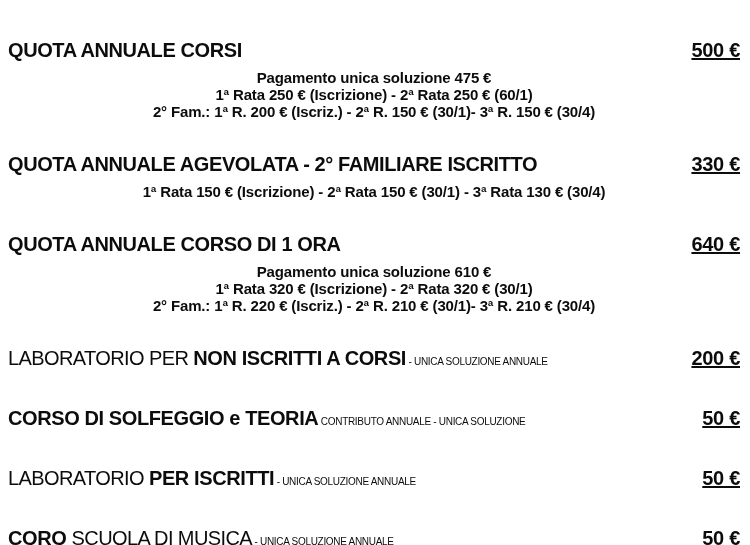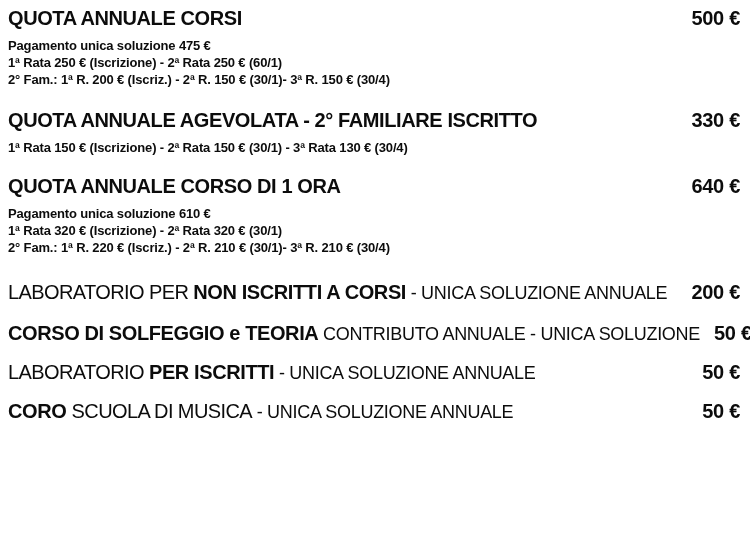--- a/index.html
+++ b/index.html
@@ -10,49 +10,52 @@
     font-family: "Liberation Sans", sans-serif;
     color: #0c0c0c;
     -webkit-font-smoothing: antialiased;
   }
   .doc { padding: 6px 10px 0 8px; }
   .block { margin-bottom: 19px; }
   .row {
     display: flex;
     justify-content: space-between;
     align-items: baseline;
+    margin-top: 32px;
   }
   .title {
     font-size: 20px;
     font-weight: 800;
     letter-spacing: -0.4px;
     line-height: 24px;
     white-space: nowrap;
   }
   .title .b   { font-weight: 800; }
   .title .light { font-weight: 400; letter-spacing: -0.6px; }
   .title .suffix {
-    font-size: 18px;
+    font-size: 10px;
     font-weight: 400;
     letter-spacing: -0.3px;
   }
   .price {
     font-size: 20px;
     font-weight: 800;
     letter-spacing: -0.3px;
     white-space: nowrap;
     margin-left: 14px;
+    text-decoration: underline;
   }
   .details { margin-top: 7px; }
   .detail {
-    font-size: 13px;
+    font-size: 15px;
     font-weight: 700;
     line-height: 17px;
     letter-spacing: -0.15px;
     white-space: nowrap;
+    text-align: center;
   }
 </style>
 </head>
 <body>
 
 <div class="doc">
 
   <section class="block" style="margin-bottom:20px">
     <div class="row">
       <h2 class="title"><span class="b">QUOTA ANNUALE CORSI</span></h2>

